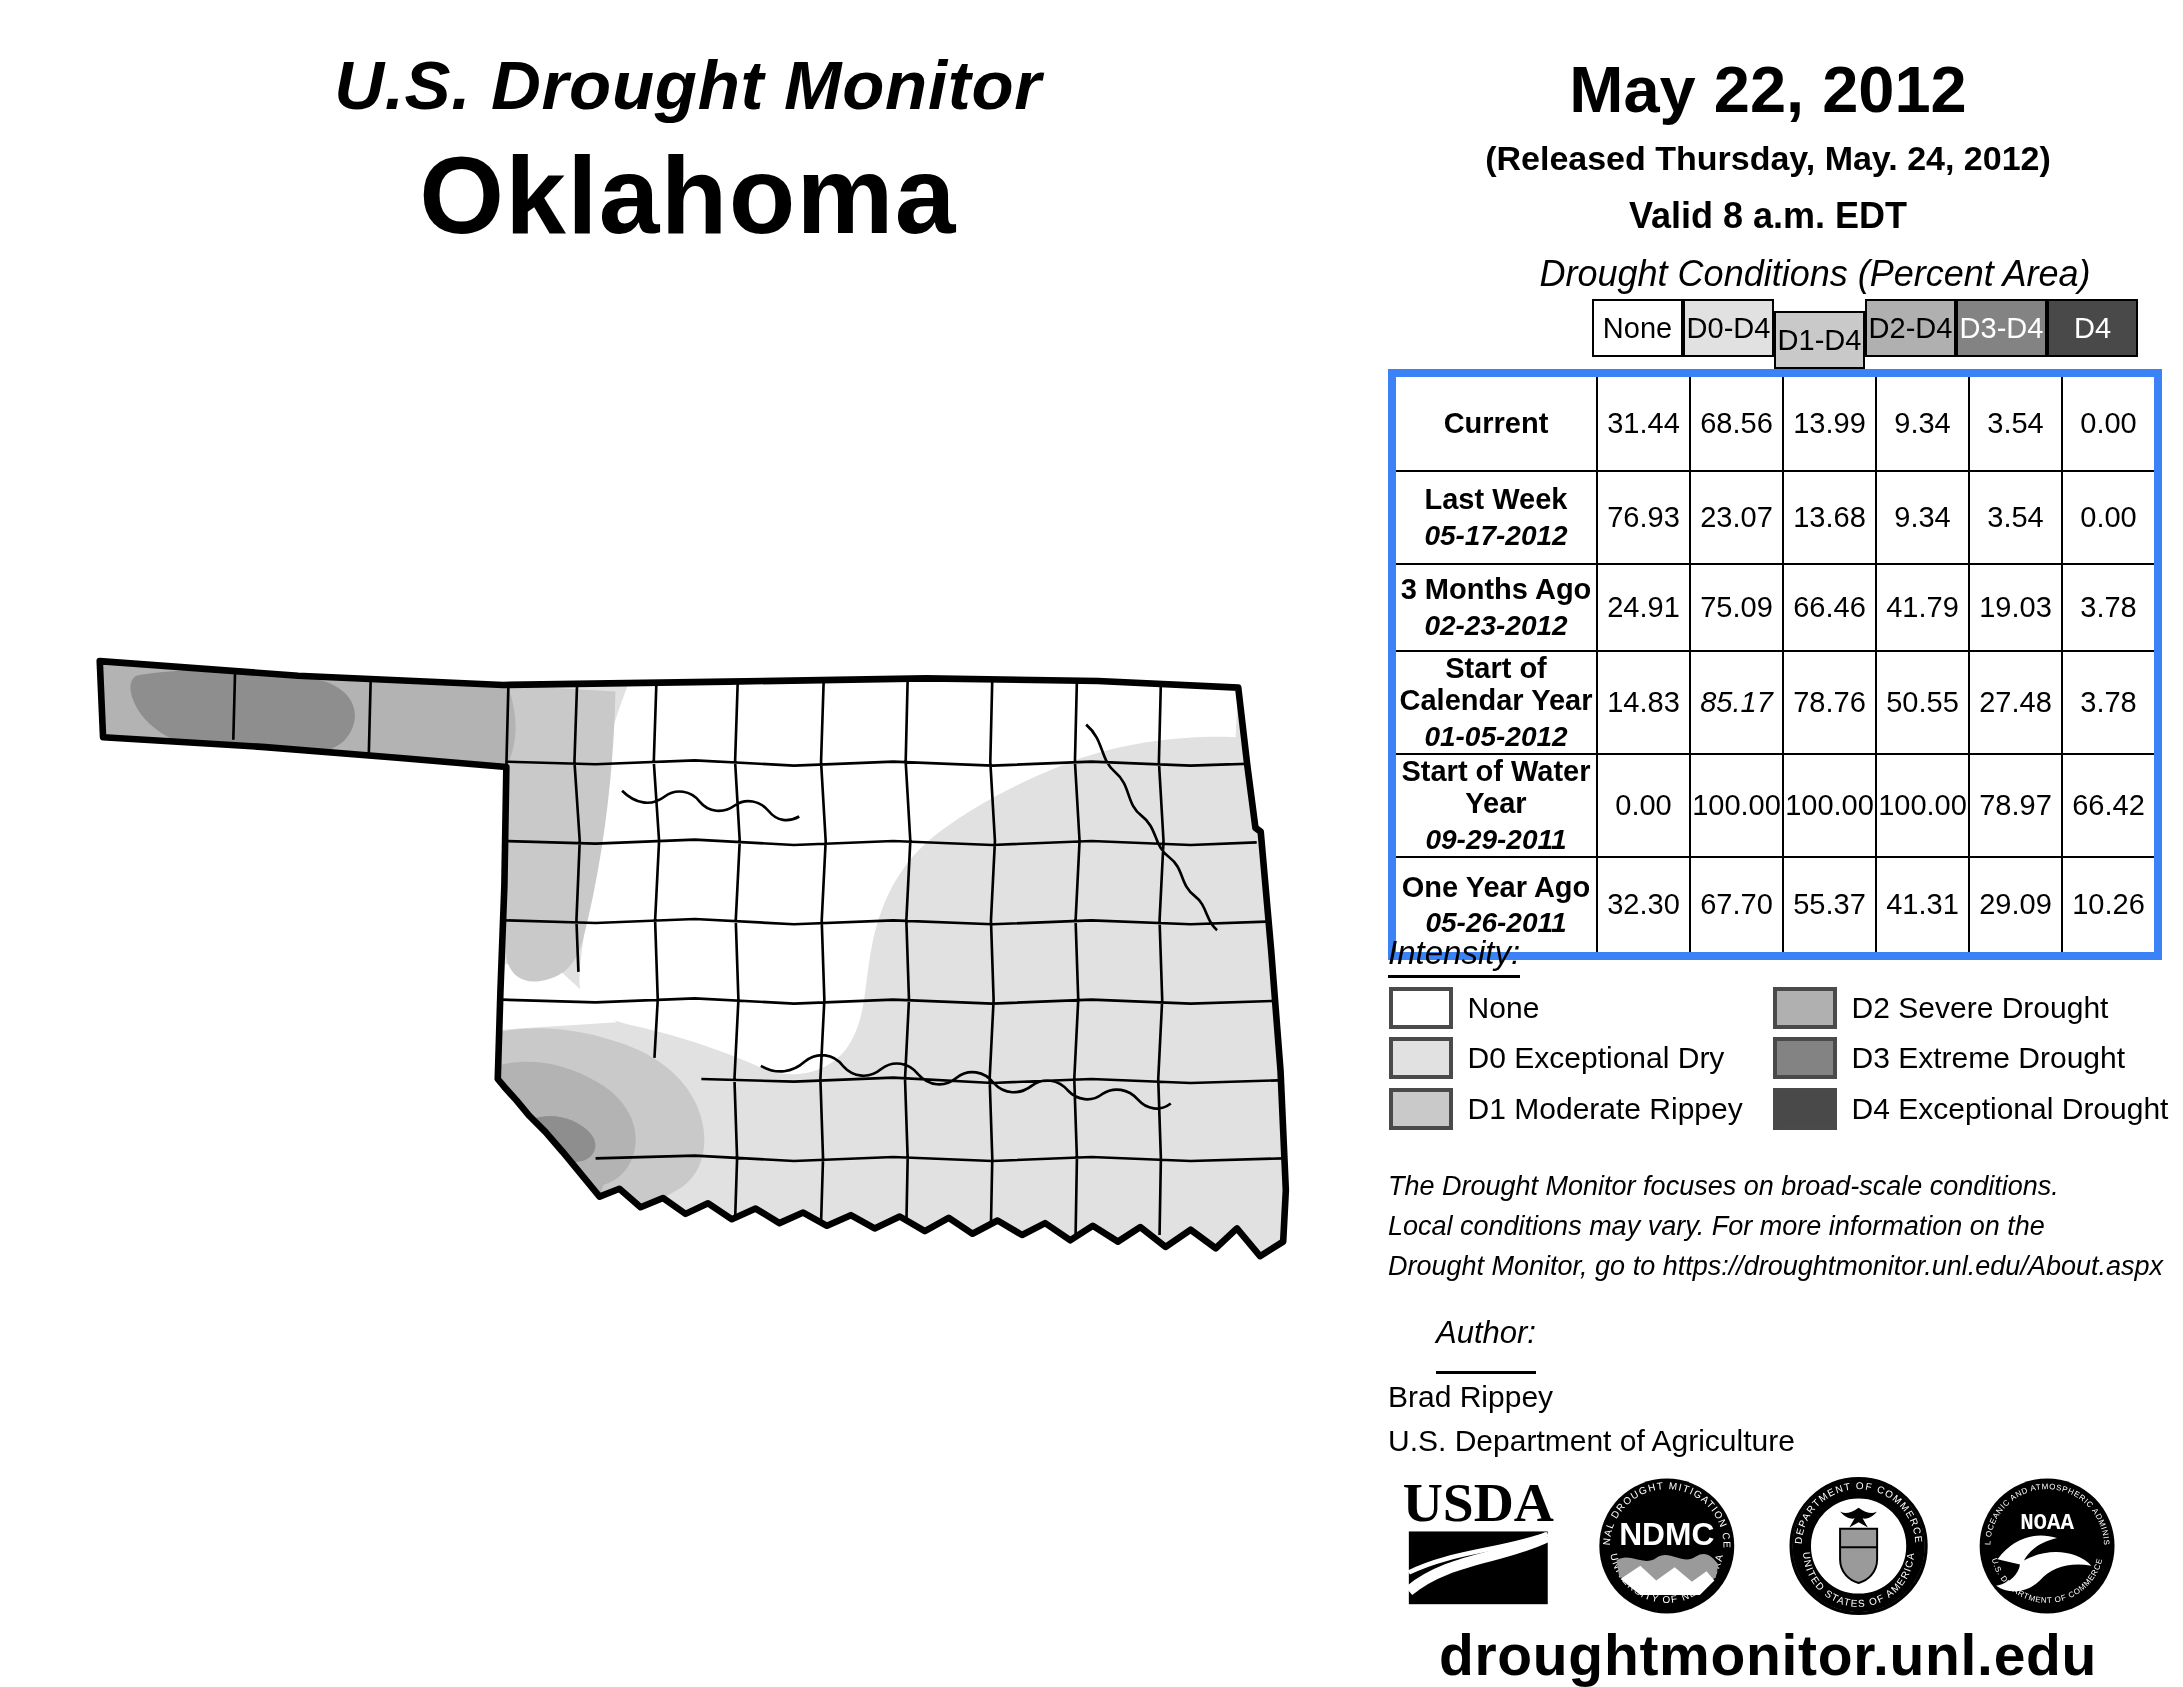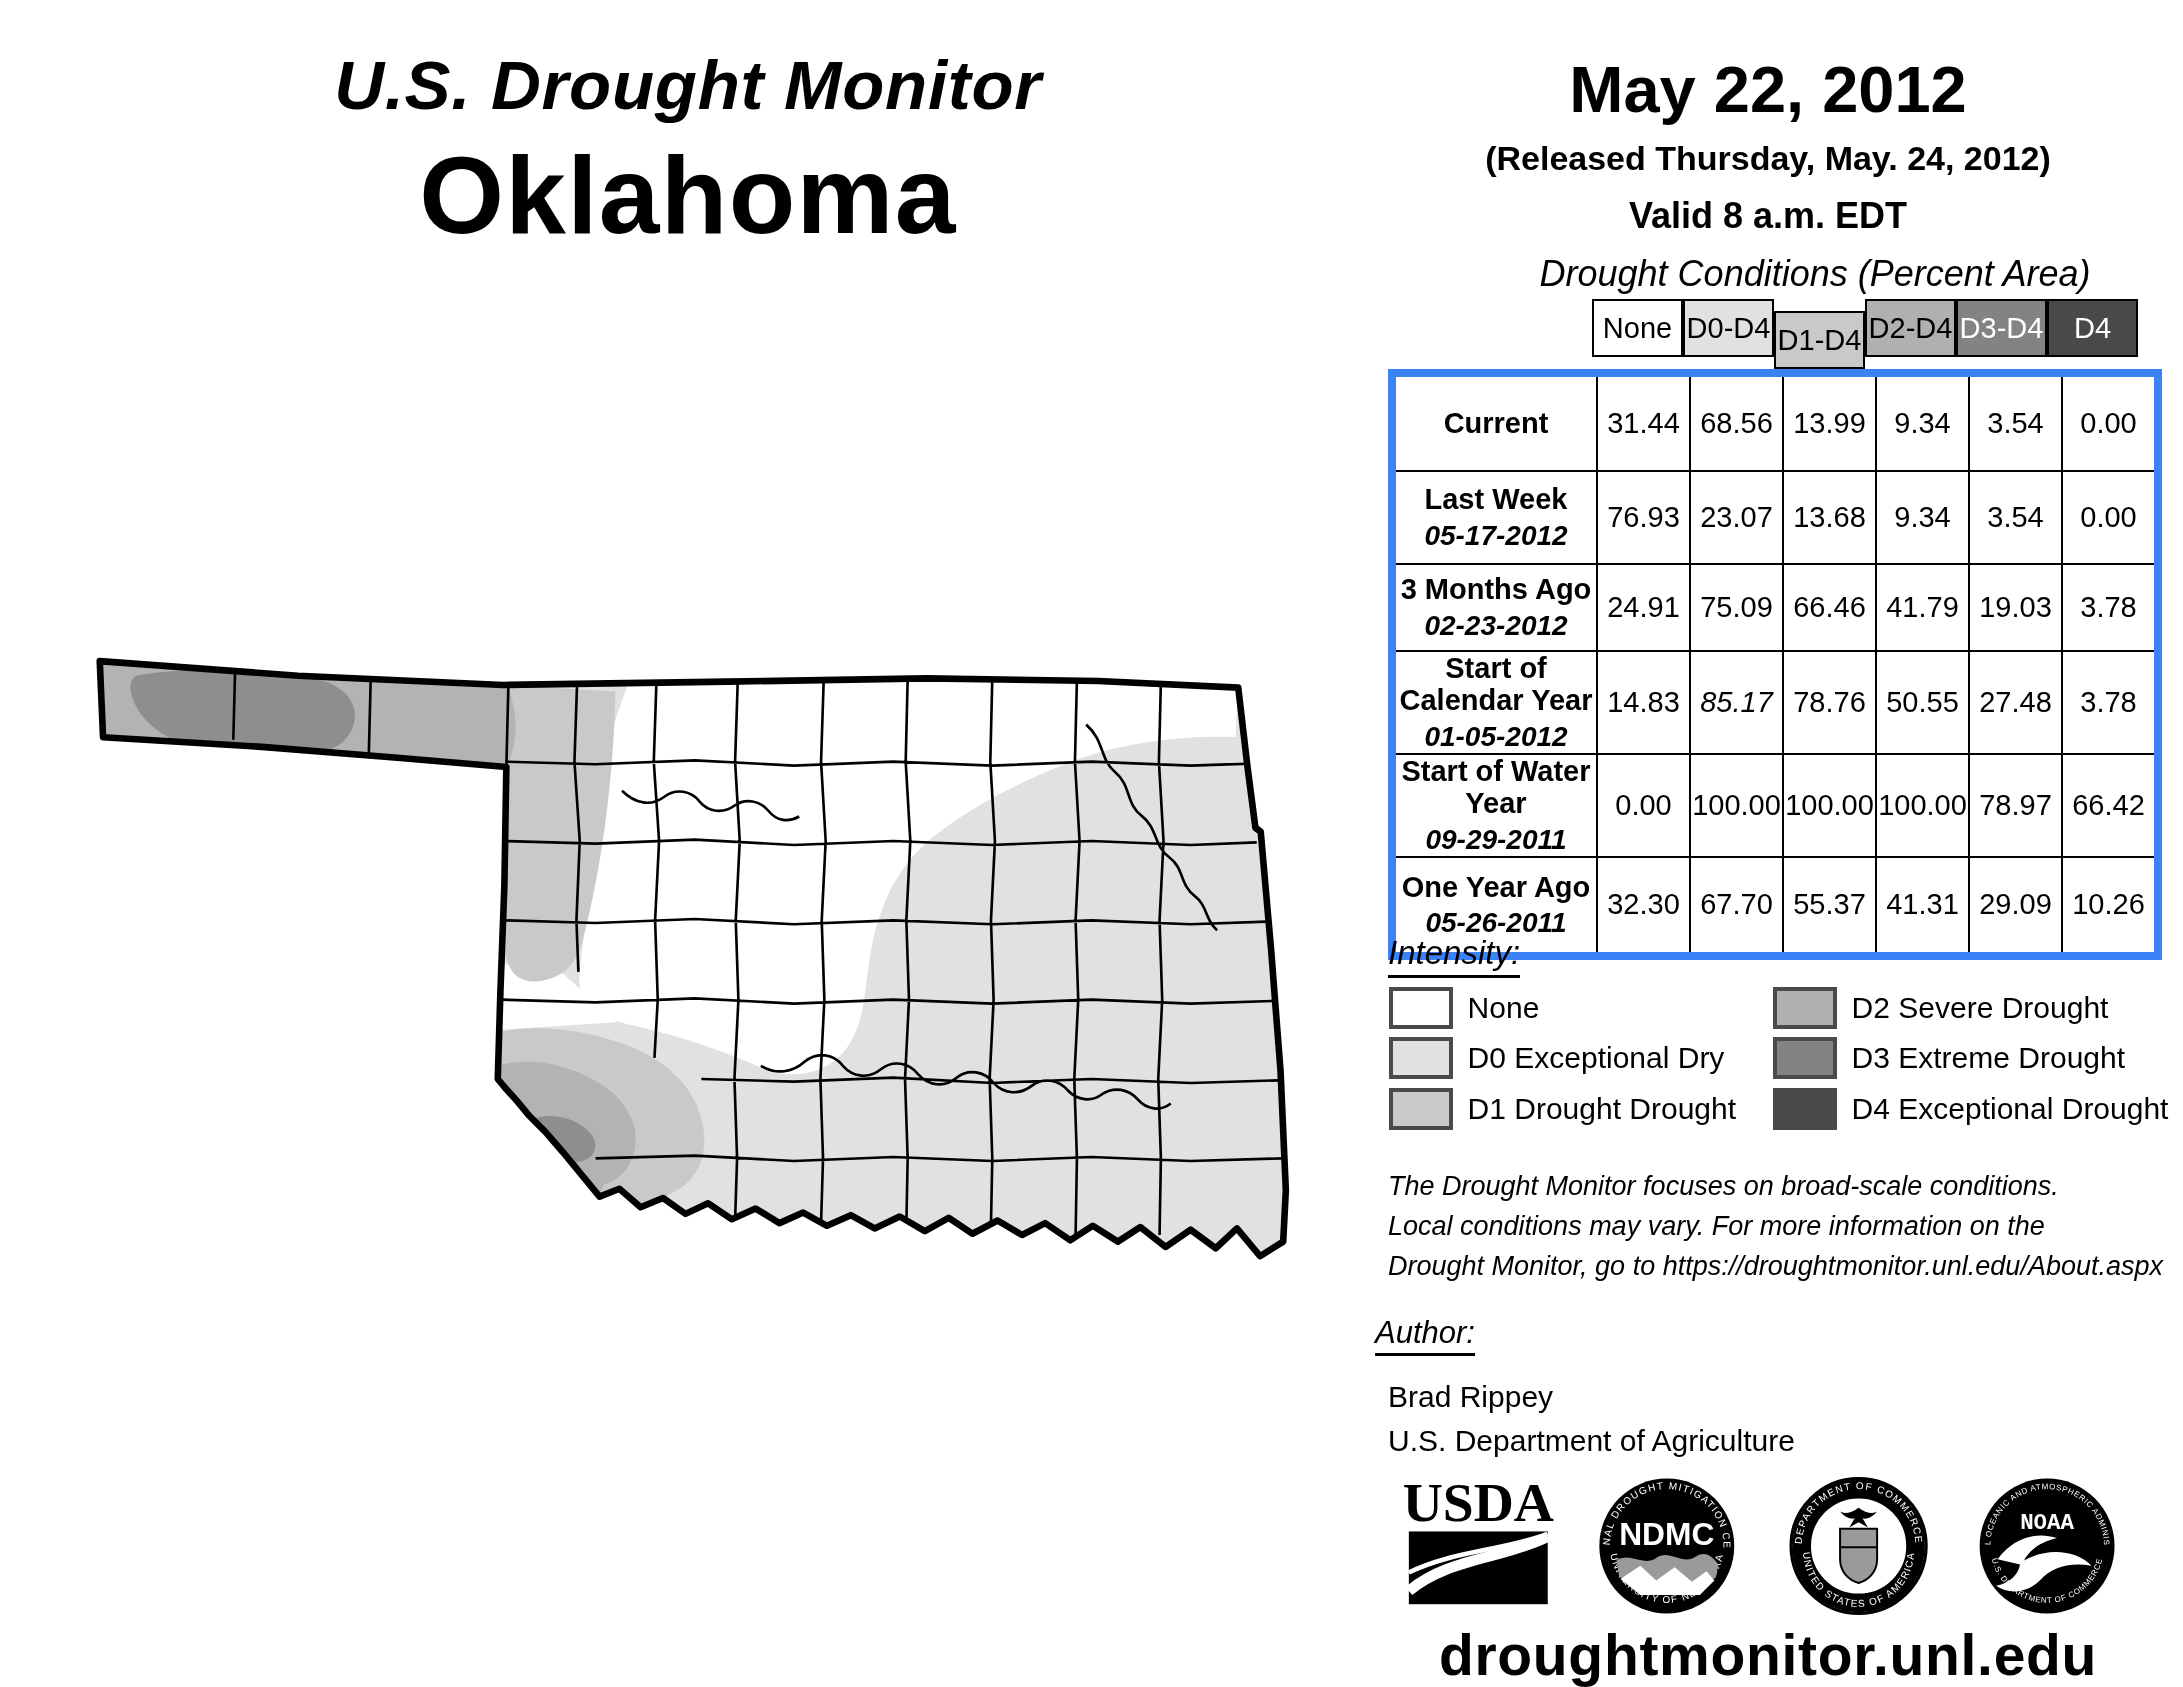--- a/index.html
+++ b/index.html
@@ -28,22 +28,22 @@
   td.lbl .lbl-main{font-weight:bold;font-size:29px;line-height:1.12;}
   td.lbl .lbl-date{font-style:italic;font-size:28px;margin-top:4px;font-weight:bold;}
   
   .intensity-head{left:1388px;top:934px;font-size:33px;font-style:italic;
                   border-bottom:3.3px solid #000;padding-bottom:2.6px;}
   .legend-item{position:absolute;display:flex;align-items:center;}
   .legend-swatch{width:64px;height:42px;border:4px solid #4a4a4a;box-sizing:border-box;flex:0 0 auto;}
   .legend-label{font-size:30px;margin-left:14.6px;white-space:nowrap;}
   
   .disclaimer{left:1388px;top:1166px;width:801px;font-size:27px;font-style:italic;line-height:40px;}
-  .author-head{left:1375px;top:1315px;font-size:31px;font-style:italic;
-               border-bottom:3.3px solid #000;padding-bottom:2px;}
+  .author-head{left:1436px;top:1315px;font-size:31px;font-style:italic;
+               border-bottom:3.3px solid #000;padding-bottom:20px;}
   .author-name{left:1388px;top:1380px;font-size:30px;}
   .author-org{left:1388px;top:1424px;font-size:30px;}
   
   .logos{left:1389px;top:1473px;width:754px;height:146px;}
   .site-url{left:1371px;top:1622px;width:794px;text-align:center;
             font-size:57px;font-weight:bold;letter-spacing:0.7px;}
 </style>
 </head>
 <body>
 
@@ -153,21 +153,21 @@
       <div class="legend-item" style="left: 1389px; top: 987px;">
         <span class="legend-swatch" style="background: rgb(255, 255, 255);"></span>
         <span class="legend-label">None</span>
       </div>
       <div class="legend-item" style="left: 1389px; top: 1037px;">
         <span class="legend-swatch" style="background: rgb(225, 225, 225);"></span>
         <span class="legend-label">D0 Exceptional Dry</span>
       </div>
       <div class="legend-item" style="left: 1389px; top: 1088px;">
         <span class="legend-swatch" style="background: rgb(201, 201, 201);"></span>
-        <span class="legend-label">D1 Drought Drought</span>
+        <span class="legend-label">D1 Moderate Rippey</span>
       </div>
       <div class="legend-item" style="left: 1773px; top: 987px;">
         <span class="legend-swatch" style="background: rgb(176, 176, 176);"></span>
         <span class="legend-label">D2 Severe Drought</span>
       </div>
       <div class="legend-item" style="left: 1773px; top: 1037px;">
         <span class="legend-swatch" style="background: rgb(131, 131, 131);"></span>
         <span class="legend-label">D3 Extreme Drought</span>
       </div>
       <div class="legend-item" style="left: 1773px; top: 1088px;">

